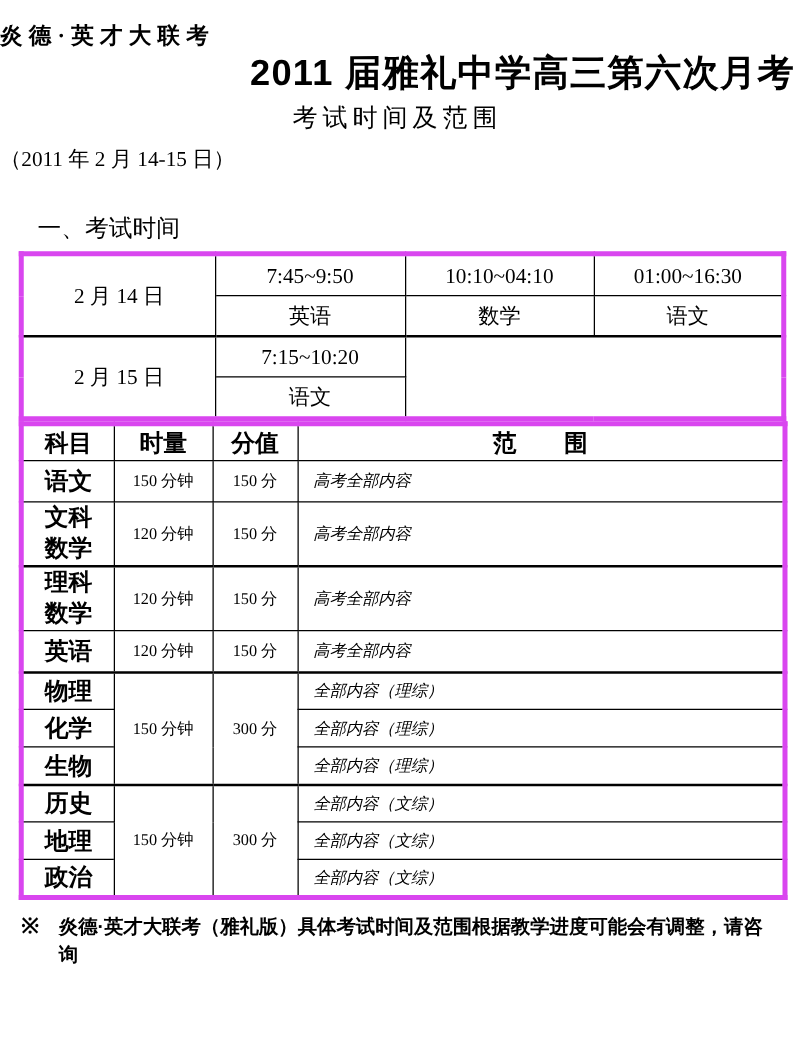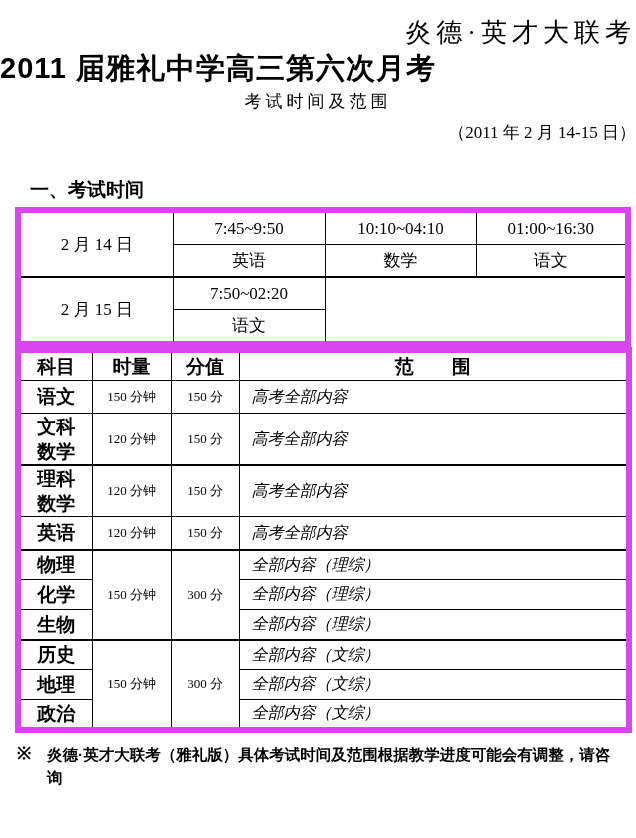--- a/index.html
+++ b/index.html
@@ -5,49 +5,49 @@
   html,body { margin:0; padding:0; }
   body {
     width:636px; height:838px;
     background:#ffffff; color:#000000;
     font-family:"Liberation Serif", serif;
     overflow:hidden;
   }
   .page { padding-top:18px; }
 
   
-  .brand       { text-align:right; font-size:26px; letter-spacing:5px; line-height:1.15; }
-  .main-title  { text-align:left; font-family:"Liberation Sans", sans-serif; font-weight:700;
+  .brand       { text-align:left; font-size:18px; letter-spacing:5px; line-height:1.15;font-weight:bold; }
+  .main-title  { text-align:right; font-family:"Liberation Sans", sans-serif; font-weight:700;
                  font-size:29px; letter-spacing:1px; margin-top:5px; line-height:1.1; }
-  .subtitle    { text-align:center; font-size:17px; letter-spacing:4px; margin-top:8px; line-height:1.1; }
-  .date-range  { text-align:right; font-size:17px; margin-top:13px; line-height:1.1; }
+  .subtitle    { text-align:center; font-size:20px; letter-spacing:4px; margin-top:8px; line-height:1.1; }
+  .date-range  { text-align:left; font-size:17px; margin-top:13px; line-height:1.1; }
 
   
-  .section-heading { font-size:19px; margin-left:30px; line-height:1.1;font-weight:bold; }
+  .section-heading { font-size:19px; margin-left:30px; line-height:1.1; }
   .sh1 { margin-top:37px; margin-bottom:6px; }
   .sh2 { margin-top:27px; margin-bottom:6px; }
 
   
   table.sheet {
     border-collapse:collapse; table-layout:fixed;
-    margin-left:15px; border:6px solid #d946ef;
+    margin-left:15px; border:4px solid #d946ef;
   }
   table.sheet td, table.sheet th { border:1px solid #000; text-align:center; padding:0; overflow:hidden; }
 
   .t1 { width:610px; }
   .t1 td { font-size:17px; height:31px; }
   .thick-bottom > td, td.thick-bottom-cell { border-bottom:2px solid #000 !important; }
   .thick-top > td { border-top:2px solid #000 !important; }
 
   .t2 { width:611px; margin-top:0; }
   .t2 th { font-family:"Liberation Sans", sans-serif; font-weight:700; font-size:19px; height:27px;margin-left:13px; }
   .subj { font-family:"Liberation Sans", sans-serif; font-weight:700; font-size:19px; }
   .stack span { display:block; line-height:1.32; }
   .num  { font-size:13px; }
-  .scope { text-align:left !important; padding-left:12px !important; font-style:italic; font-size:16px; }
+  .scope { text-align:left !important; padding-left:12px !important; font-style:italic; font-size:13px; }
   .h33 { height:33px; } .h55 { height:42px; } .h30 { height:30px; }
 
   
   .footer {
     display:flex; align-items:flex-start;
     margin:10px 16px 0 17px;
     font-family:"Liberation Sans", sans-serif; font-weight:700;
     font-size:15.5px; line-height:1.5;
   }
   .footer .marker { width:30px; flex:none; font-size:17px; line-height:1.35; }
@@ -80,21 +80,21 @@
         <td>10:10~04:10</td>
         <td>01:00~16:30</td>
       </tr>
       <tr class="thick-bottom">
         <td>英语</td>
         <td>数学</td>
         <td>语文</td>
       </tr>
       <tr>
         <td rowspan="2">2 月 15 日</td>
-        <td>7:50~02:20</td>
+        <td>7:15~10:20</td>
         <td rowspan="2" colspan="2"></td>
       </tr>
       <tr>
         <td>语文</td>
       </tr>
     </tbody>
   </table>
 
 
   <table class="sheet t2">

